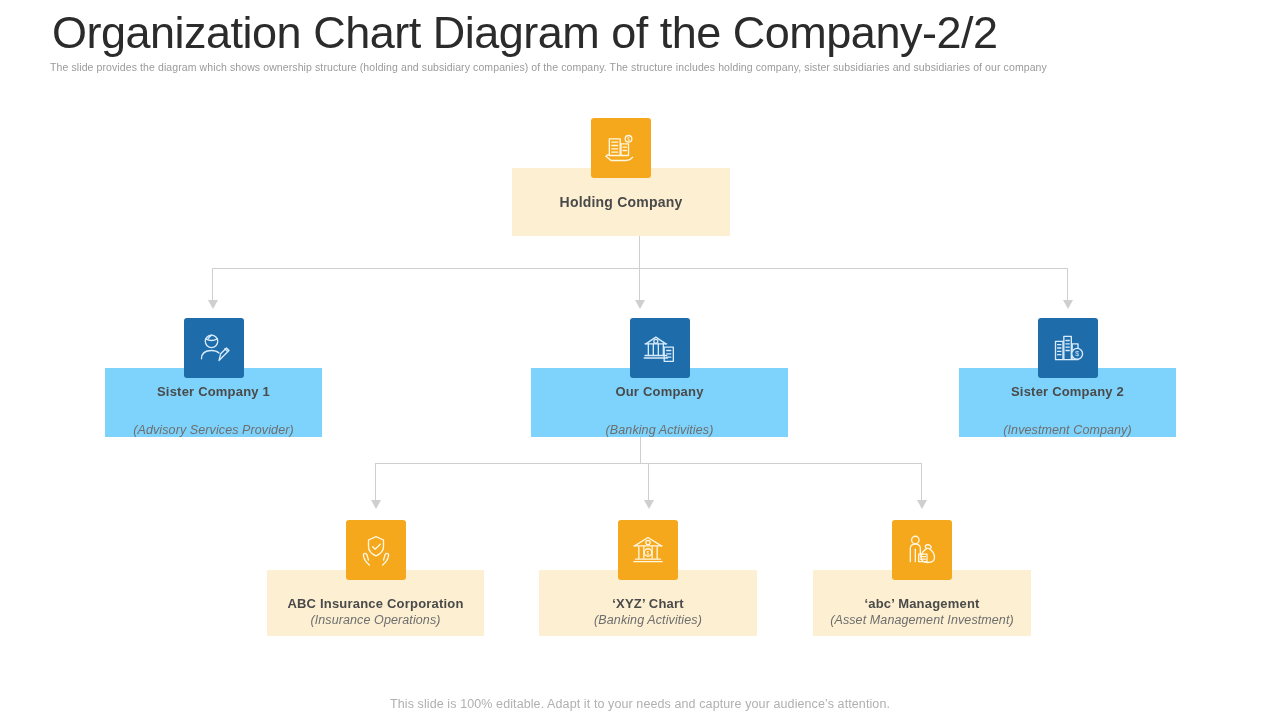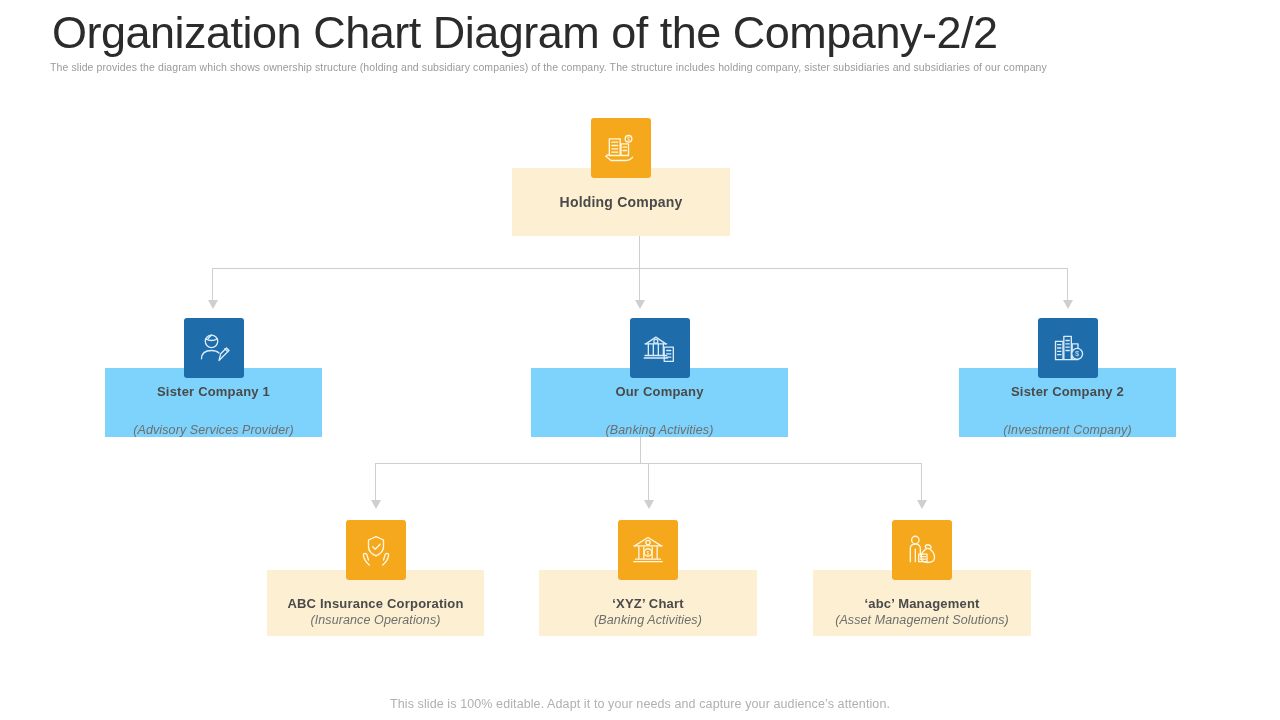--- a/index.html
+++ b/index.html
@@ -234,21 +234,21 @@
       <line x1="7" y1="38" x2="41" y2="38"></line>
       <circle cx="24" cy="27" r="4.5"></circle>
       <text x="24" y="29.6" font-size="6" fill="#fff7e2" stroke="none" text-anchor="middle" font-family="Liberation Sans, sans-serif">$</text>
     </svg>
   </div>
 </div>
 
 <div class="node cream" id="abcmgmt">
   <div class="panel">
     <div class="name">‘abc’ Management</div>
-    <div class="sub">(Asset Management Solutions)</div>
+    <div class="sub">(Asset Management Investment)</div>
   </div>
   <div class="tile tile-orange">
     <svg width="40" height="40" viewBox="0 0 48 48" fill="none" stroke="#fff7e2" stroke-width="1.6" stroke-linecap="round" stroke-linejoin="round">
       <circle cx="16" cy="12" r="4.5"></circle>
       <path d="M10 38 V22 q0 -5 6 -5 q6 0 6 5 v8"></path>
       <line x1="16" y1="23" x2="16" y2="38"></line>
       <path d="M29 22 q-2 -2 0 -4 q3 -1 5 1 q2 2 0 3"></path>
       <path d="M30 22 q-7 4 -7 11 q0 6 8 6 q8 0 8 -6 q0 -7 -7 -11 z"></path>
       <rect x="20" y="29" width="10" height="9"></rect>
       <line x1="22" y1="32" x2="28" y2="32"></line>

